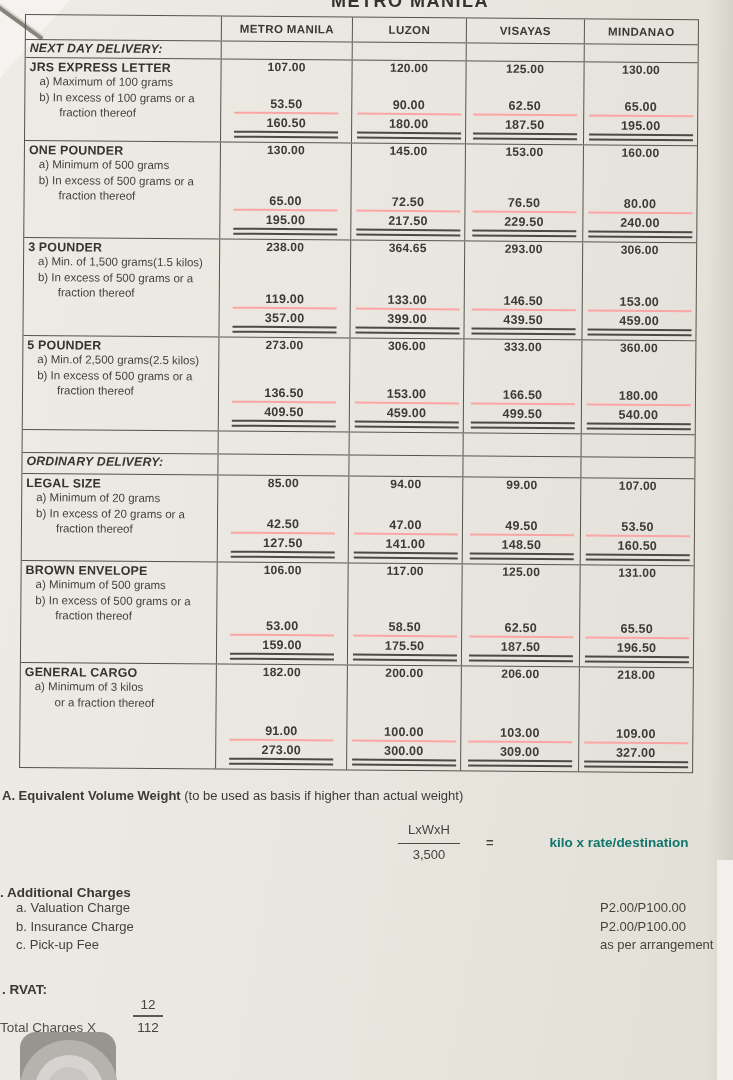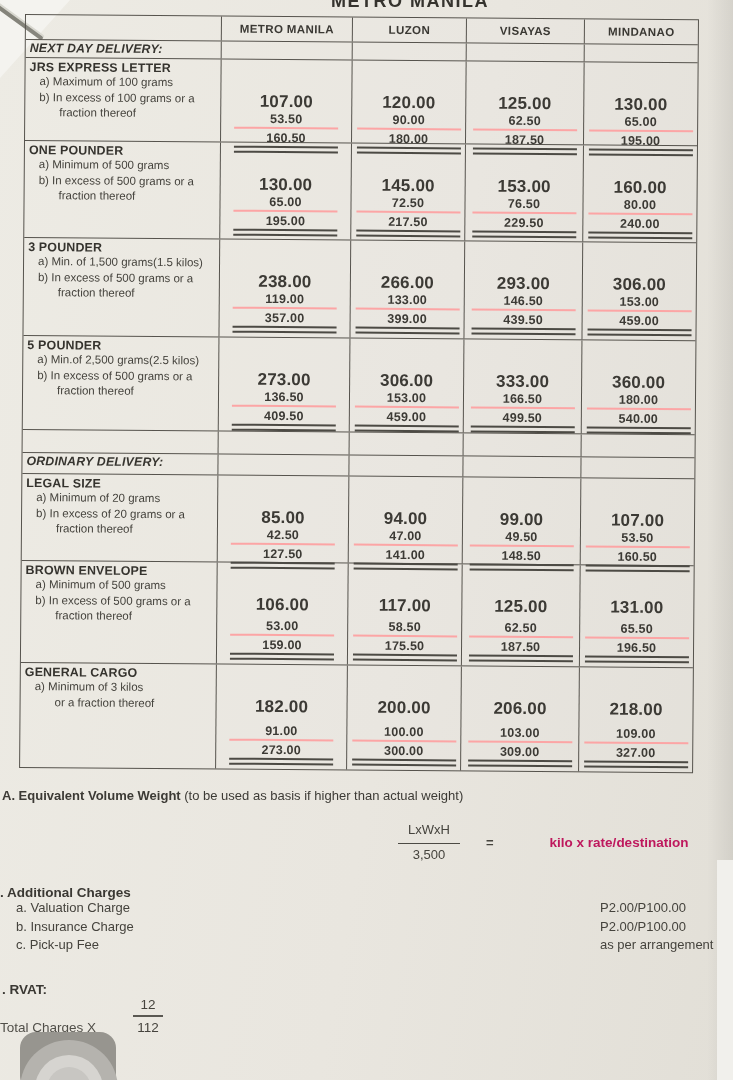--- a/index.html
+++ b/index.html
@@ -36,34 +36,34 @@
   .rempty{height:22px;}
   .rod{height:20px;}
   .ghead{font-weight:bold;font-style:italic;font-size:12.3px;padding:1px 0 0 4px;color:#36342f;letter-spacing:.2px;}
   .s0{height:82px;} .s1{height:96px;} .s2{height:97px;} .s3{height:93px;}
   .s4{height:86px;} .s5{height:101px;} .s6{height:104px;}
   .label-cell{padding:2px 3px 2px 4px;}
   .sec-title{font-weight:bold;font-size:12.4px;color:#35332e;letter-spacing:.2px;white-space:nowrap;}
   .sec-line{font-size:11.5px;line-height:15.5px;padding-left:10px;white-space:nowrap;color:#45433d;}
   .sec-line.indent{padding-left:30px;}
   .num-cell{display:flex;flex-direction:column;align-items:center;}
-  .v1{margin-top:32px;font-weight:bold;font-size:17px;color:#3c3a35;letter-spacing:.2px;}
+  .v1{margin-top:0;font-weight:bold;font-size:12px;color:#3c3a35;letter-spacing:.2px;}
   .grp{margin-top:auto;margin-bottom:4px;width:104px;text-align:center;font-weight:bold;font-size:12.5px;color:#3c3a35;letter-spacing:.2px;}
   .v2{border-bottom:2px solid #fca5a5;padding-bottom:1px;}
   .v3{padding-top:2px;}
   .dd{height:3px;border-top:2px solid #4c4a44;border-bottom:2.5px solid #4c4a44;margin-top:1px;}
   
   .vol{position:absolute;left:2px;top:788px;font-size:13px;color:#3c3a35;}
   .b{font-weight:bold;}
   .formula{position:absolute;left:398px;top:822px;display:flex;align-items:center;}
   .frac{width:62px;text-align:center;font-size:13px;color:#45433d;}
   .frac .num{border-bottom:1.6px solid #4c4a44;padding-bottom:6px;}
   .frac .den{padding-top:3px;}
   .eq{margin-left:26px;font-size:13px;font-weight:bold;color:#45433d;}
-  .res{margin-left:56px;font-size:13.5px;color:#be185d;}
+  .res{margin-left:56px;font-size:13.5px;color:#0f766e;}
   .addsec{position:absolute;left:0;top:885px;width:733px;font-size:13px;color:#45433d;}
   .addhead{font-weight:bold;font-size:13.5px;color:#3a3833;}
   .arow{position:relative;height:18.5px;}
   .alabel{position:absolute;left:16px;}
   .avalue{position:absolute;left:600px;white-space:nowrap;}
   .rvat-head{position:absolute;left:2px;top:982px;font-weight:bold;font-size:13.5px;color:#3a3833;}
   .tcline{position:absolute;left:0;top:1020px;font-size:13.5px;color:#514f49;}
   .frac2{position:absolute;left:130px;top:997px;width:36px;text-align:center;font-size:13.5px;color:#45433d;}
   .frac2 .bar{width:30px;margin:3px auto;border-top:2px solid #5a5852;}
   
@@ -194,21 +194,21 @@
       </div>
       <div class="c c1 num-cell">
         <div class="v1">238.00</div>
         <div class="grp">
             <div class="v2">119.00</div>
             <div class="v3">357.00</div>
             <div class="dd"></div>
           </div>
       </div>
       <div class="c c2 num-cell">
-        <div class="v1">266.00</div>
+        <div class="v1">364.65</div>
         <div class="grp">
             <div class="v2">133.00</div>
             <div class="v3">399.00</div>
             <div class="dd"></div>
           </div>
       </div>
       <div class="c c3 num-cell">
         <div class="v1">293.00</div>
         <div class="grp">
             <div class="v2">146.50</div>

